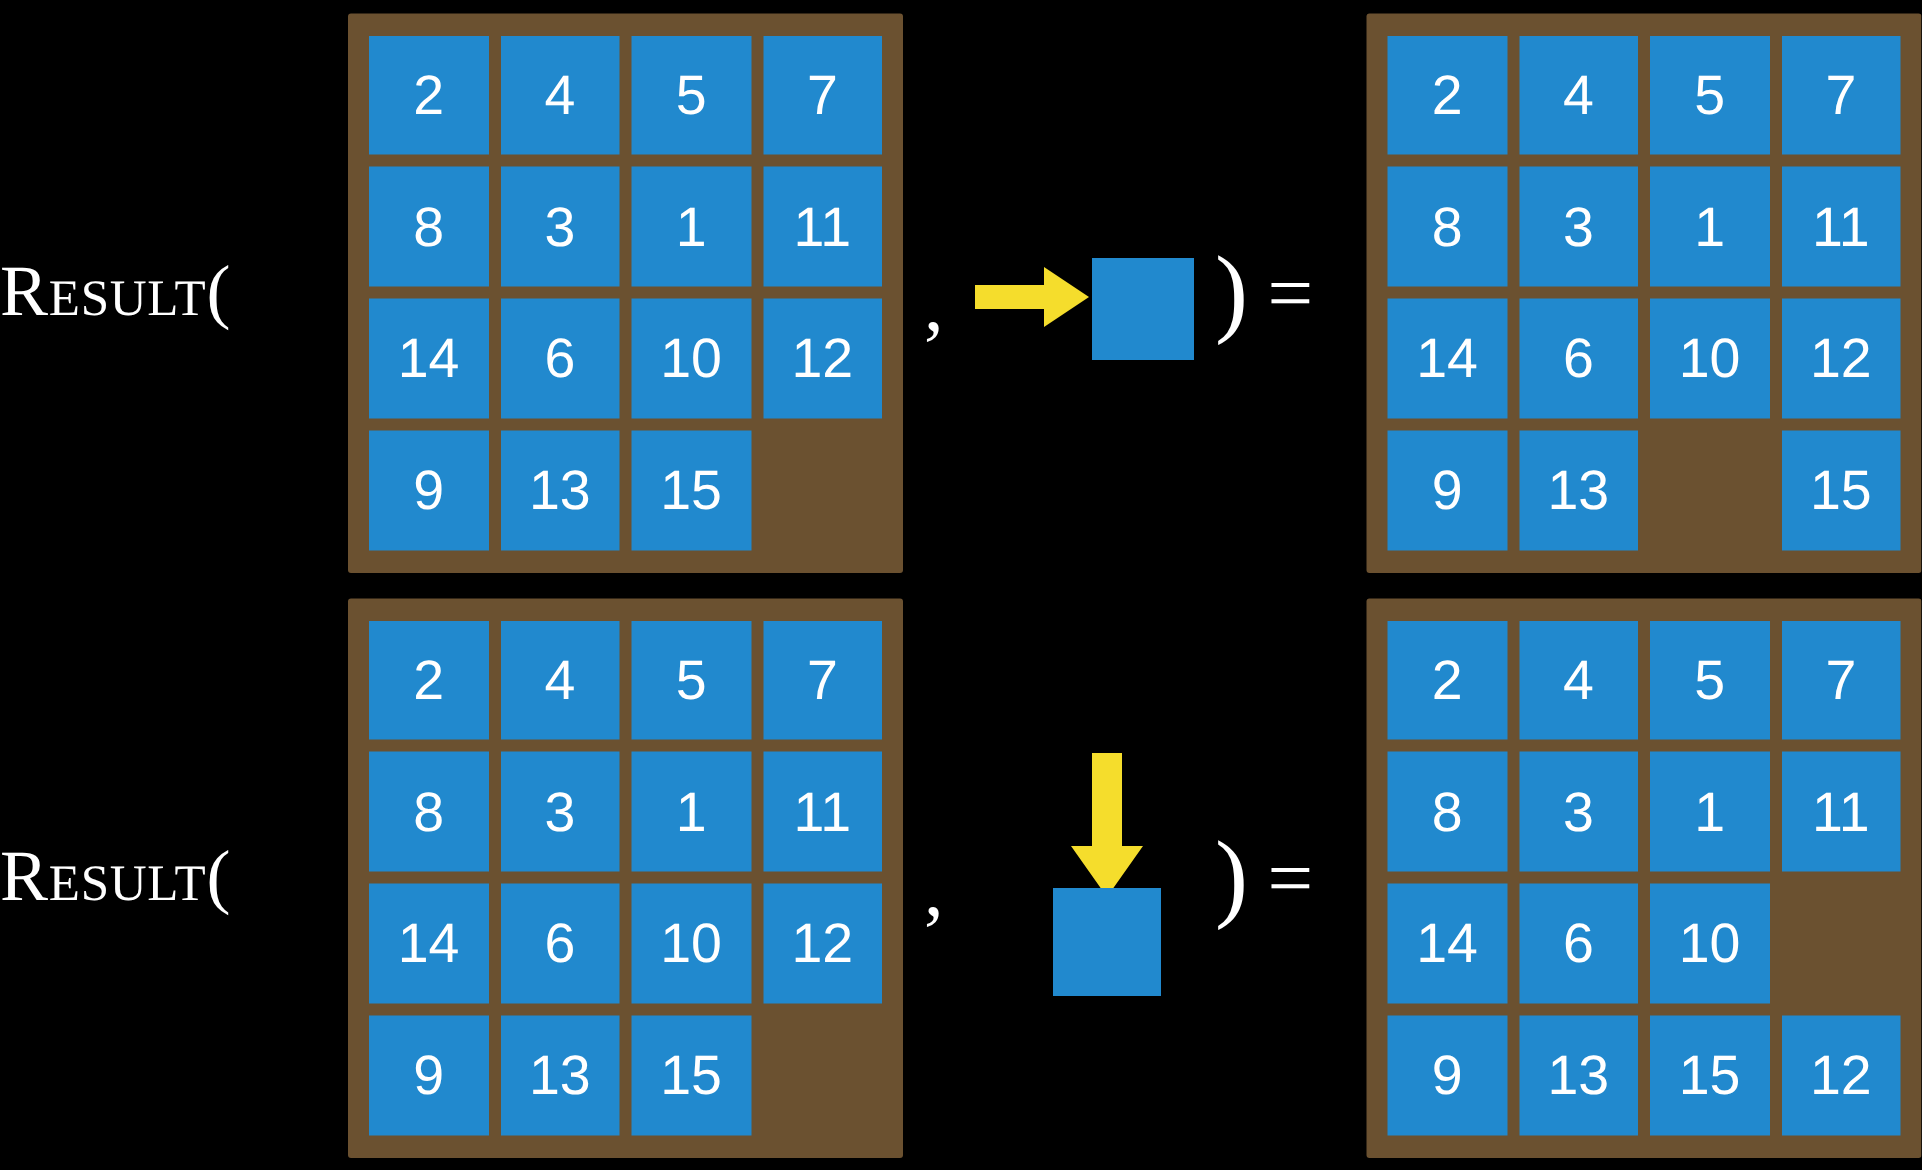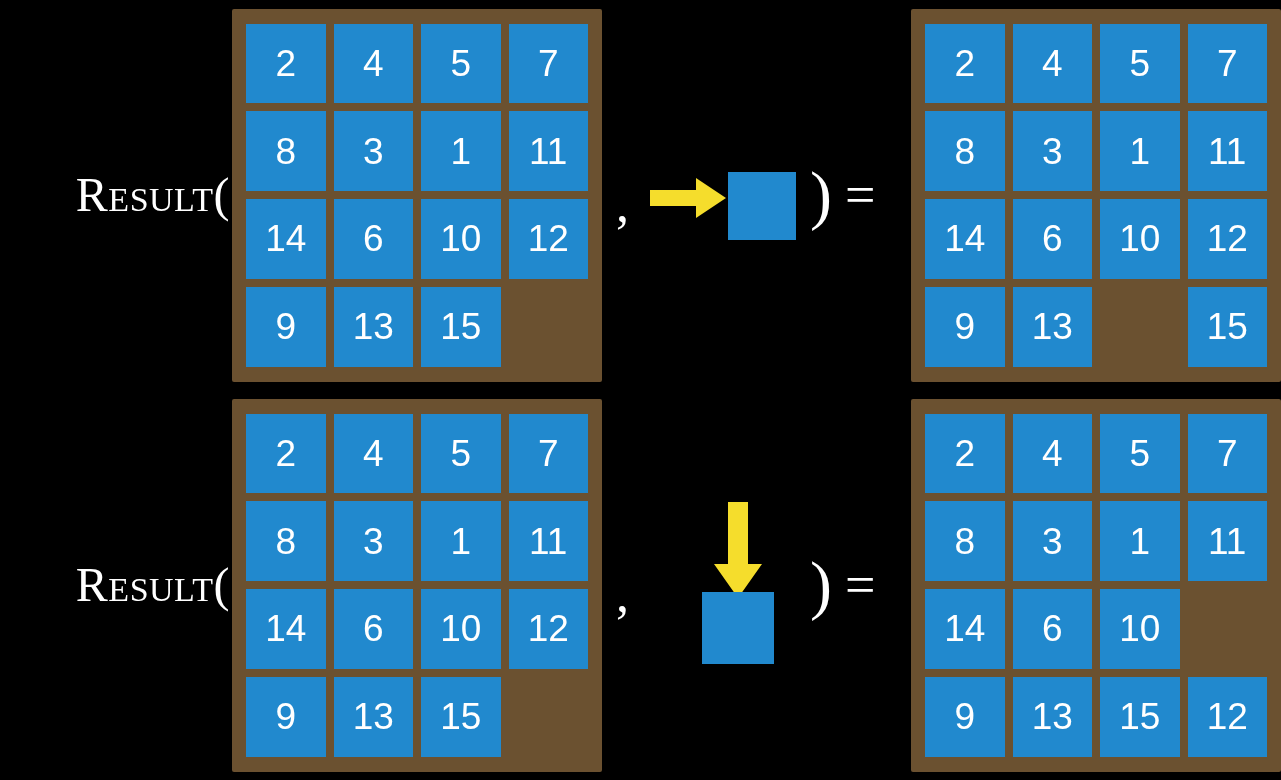--- a/index.html
+++ b/index.html
@@ -25,21 +25,20 @@
     flex-direction: row;
     align-items: center;
   }
   .eq-row.top    { top: 0px; }
   .eq-row.bottom { top: 390px; }
 
   
   .result-label {
     width: 232px;
     flex: 0 0 232px;
-    text-align: right;
     padding-right: 2px;
     color: #ffffff;
     font-family: "Liberation Serif", serif;
     font-size: 48px;
     font-variant: small-caps;
     letter-spacing: 0.5px;
     line-height: 1;
     white-space: nowrap;
   }
 

